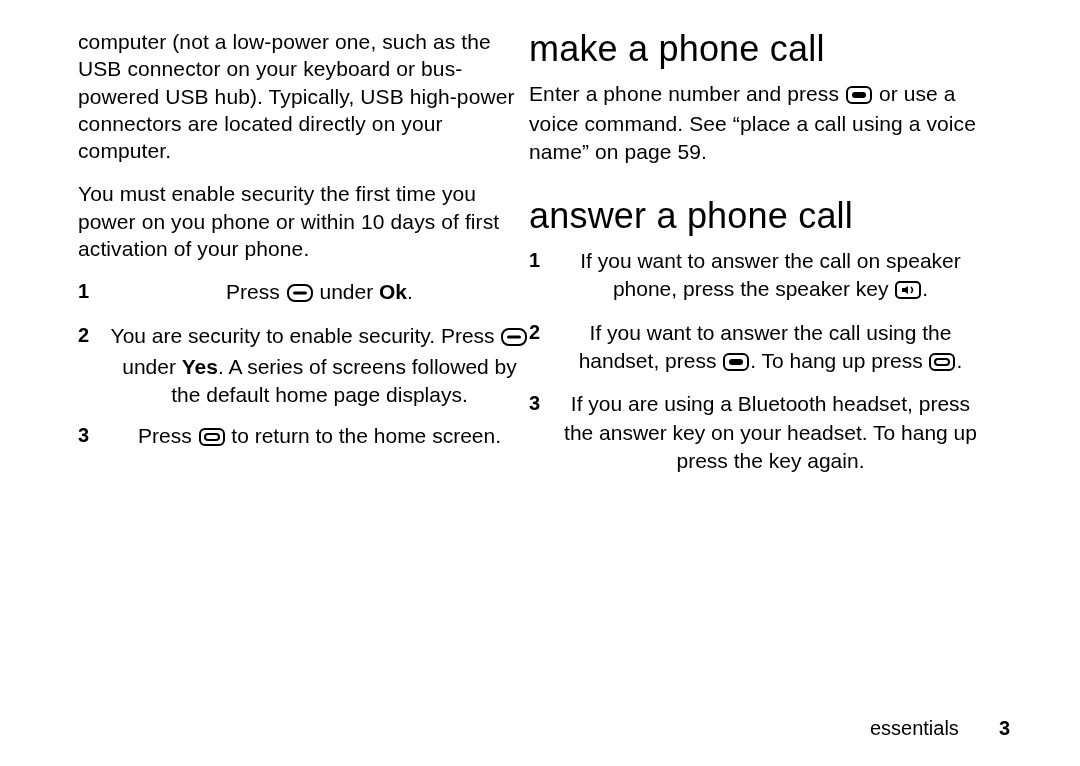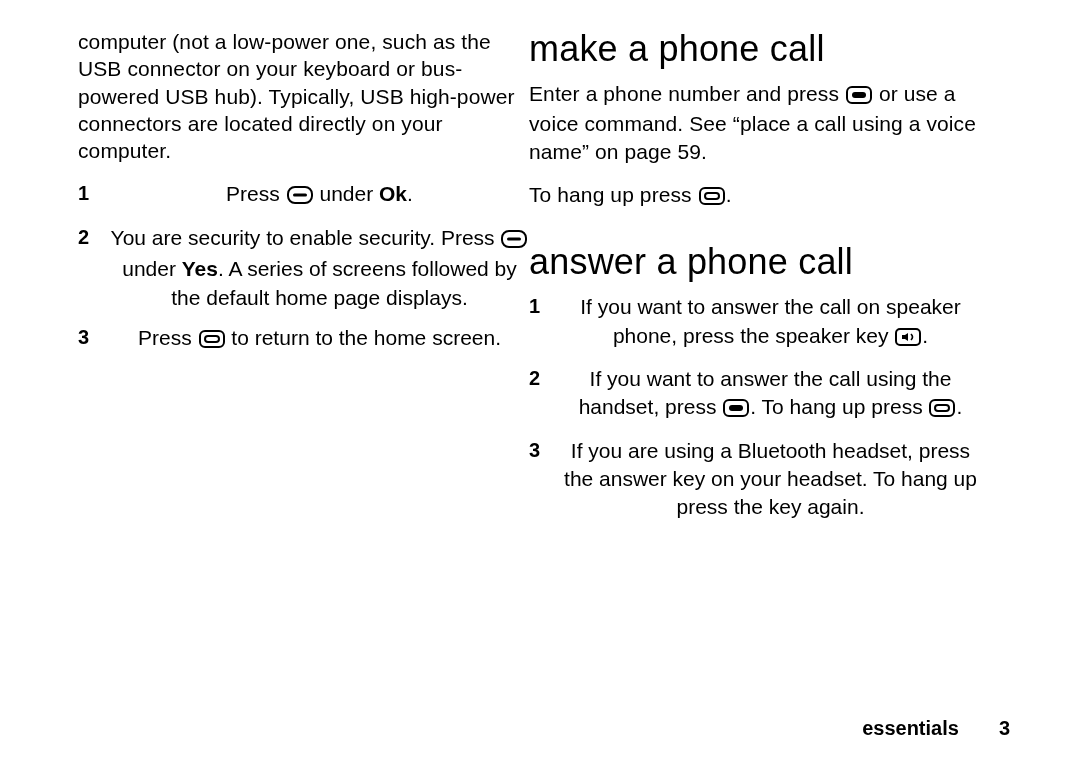--- a/index.html
+++ b/index.html
@@ -69,21 +69,21 @@
   .footer {
     position: absolute;
     right: 70px;
     bottom: 26px;
     font-size: 20px;
     display: flex;
     align-items: baseline;
     gap: 40px;
   }
   .footer .section-name {
-    font-weight: 700;
+    font-weight: 400;
   }
   .footer .pagenum {
     font-weight: 700;
   }
   .b { font-weight: 700; }
 </style>
 </head>
 <body>
 
 <svg width="0" height="0" style="position:absolute">
@@ -111,20 +111,21 @@
     </symbol>
   </defs>
 </svg>
 
 <div class="page">
 
   <div class="col">
     <p class="body">computer (not a low-power one, such as the USB connector on your keyboard or bus-powered USB hub). Typically, USB high-power connectors are located directly on your computer.</p>
 
 
+    <p class="body">You must enable security the first time you power on you phone or within 10 days of first activation of your phone.</p>
 
     <ol class="steps">
       <li>
         <span>Press </span><span class="icon"><svg width="26" height="18">
               <use href="#ico-softkey"></use>
             </svg></span><span> under </span><span class="b">Ok</span><span>.</span>
       </li>
       <li>
         <span>You are security to enable security. Press </span><span class="icon"><svg width="26" height="18">
               <use href="#ico-softkey"></use>
@@ -140,25 +141,20 @@
 
   <div class="col">
     <h2 class="section" style="margin-top:0">make a phone call</h2>
 
     <p class="body">
       <span>Enter a phone number and press </span><span class="icon"><svg width="26" height="18">
             <use href="#ico-send"></use>
           </svg></span><span> or use a voice command. See “place a call using a voice name” on page 59.</span>
     </p>
 
-    <p class="body">
-      <span>To hang up press </span><span class="icon"><svg width="26" height="18">
-            <use href="#ico-end"></use>
-          </svg></span><span>.</span>
-    </p>
 
     <h2 class="section">answer a phone call</h2>
 
     <ol class="steps">
       <li>
         <span>If you want to answer the call on speaker phone, press the speaker key </span><span class="icon"><svg width="26" height="18">
               <use href="#ico-speaker"></use>
             </svg></span><span>.</span>
       </li>
       <li>

